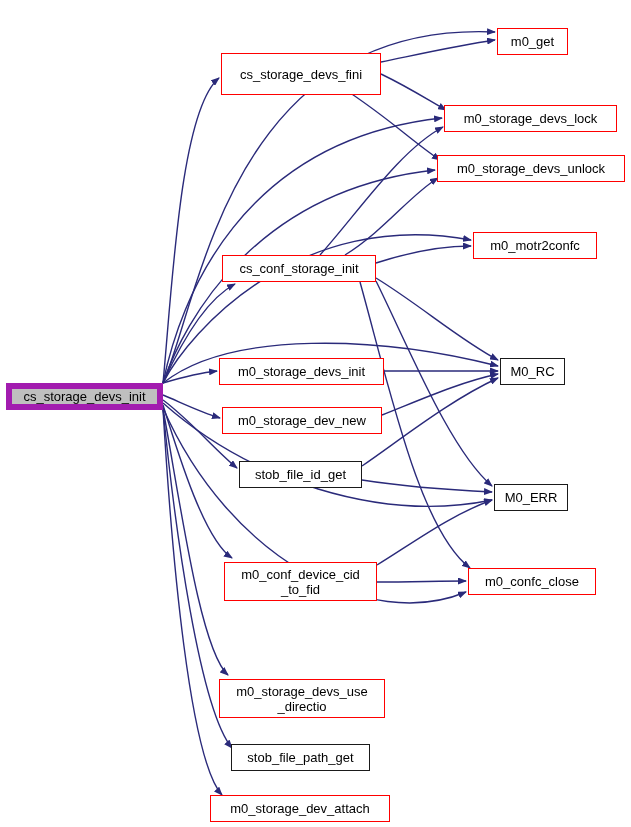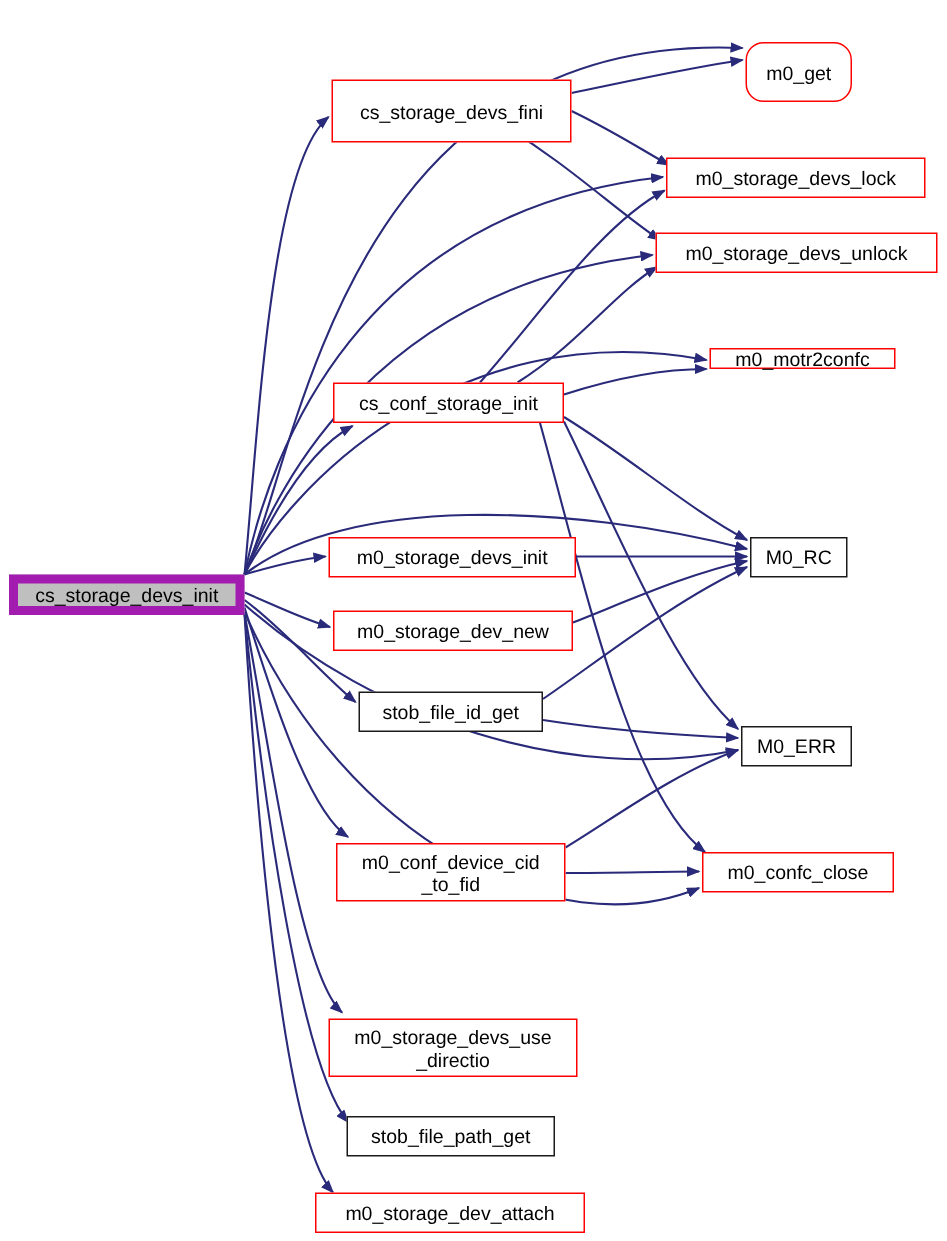--- a/index.html
+++ b/index.html
@@ -95,24 +95,24 @@
         <path d="M362,466 C400,440 450,400 498,378" marker-end="url(#arrowhead)"></path>
         <path d="M362,480 C400,486 450,490 492,492" marker-end="url(#arrowhead)"></path>
         <path d="M377,565 C410,545 450,515 492,500" marker-end="url(#arrowhead)"></path>
         <path d="M377,582 C410,582 440,581 466,581" marker-end="url(#arrowhead)"></path>
       </g>
   </svg>
 
   <div id="node-group">
       <div class="node current" style="left: 6px; top: 383px; width: 157px; height: 27px;"><span class="node-label">cs_storage_devs_init</span></div>
       <div class="node" style="left: 221px; top: 53px; width: 160px; height: 42px;"><span class="node-label">cs_storage_devs_fini</span></div>
-      <div class="node" style="left: 497px; top: 28px; width: 71px; height: 40px; border-radius: 12px;"><span class="node-label">m0_get</span></div>
+      <div class="node" style="left: 497px; top: 28px; width: 71px; height: 27px;"><span class="node-label">m0_get</span></div>
       <div class="node" style="left: 444px; top: 105px; width: 173px; height: 27px;"><span class="node-label">m0_storage_devs_lock</span></div>
       <div class="node" style="left: 437px; top: 155px; width: 188px; height: 27px;"><span class="node-label">m0_storage_devs_unlock</span></div>
-      <div class="node" style="left: 473px; top: 232px; width: 124px; height: 14px;"><span class="node-label">m0_motr2confc</span></div>
+      <div class="node" style="left: 473px; top: 232px; width: 124px; height: 27px;"><span class="node-label">m0_motr2confc</span></div>
       <div class="node" style="left: 222px; top: 255px; width: 154px; height: 27px;"><span class="node-label">cs_conf_storage_init</span></div>
       <div class="node" style="left: 219px; top: 358px; width: 165px; height: 27px; text-align: center;"><span class="node-label">m0_storage_devs_init</span></div>
       <div class="node black-border" style="left: 500px; top: 358px; width: 65px; height: 27px; align-items: center;"><span class="node-label">M0_RC</span></div>
       <div class="node" style="left: 222px; top: 407px; width: 160px; height: 27px;"><span class="node-label">m0_storage_dev_new</span></div>
       <div class="node black-border" style="left: 239px; top: 461px; width: 123px; height: 27px;"><span class="node-label">stob_file_id_get</span></div>
       <div class="node black-border" style="left: 494px; top: 484px; width: 74px; height: 27px;"><span class="node-label">M0_ERR</span></div>
       <div class="node" style="left: 224px; top: 562px; width: 153px; height: 39px;"><span class="node-label">m0_conf_device_cid
 _to_fid</span></div>
       <div class="node" style="left: 468px; top: 568px; width: 128px; height: 27px;"><span class="node-label">m0_confc_close</span></div>
       <div class="node" style="left: 219px; top: 679px; width: 166px; height: 39px;"><span class="node-label">m0_storage_devs_use

